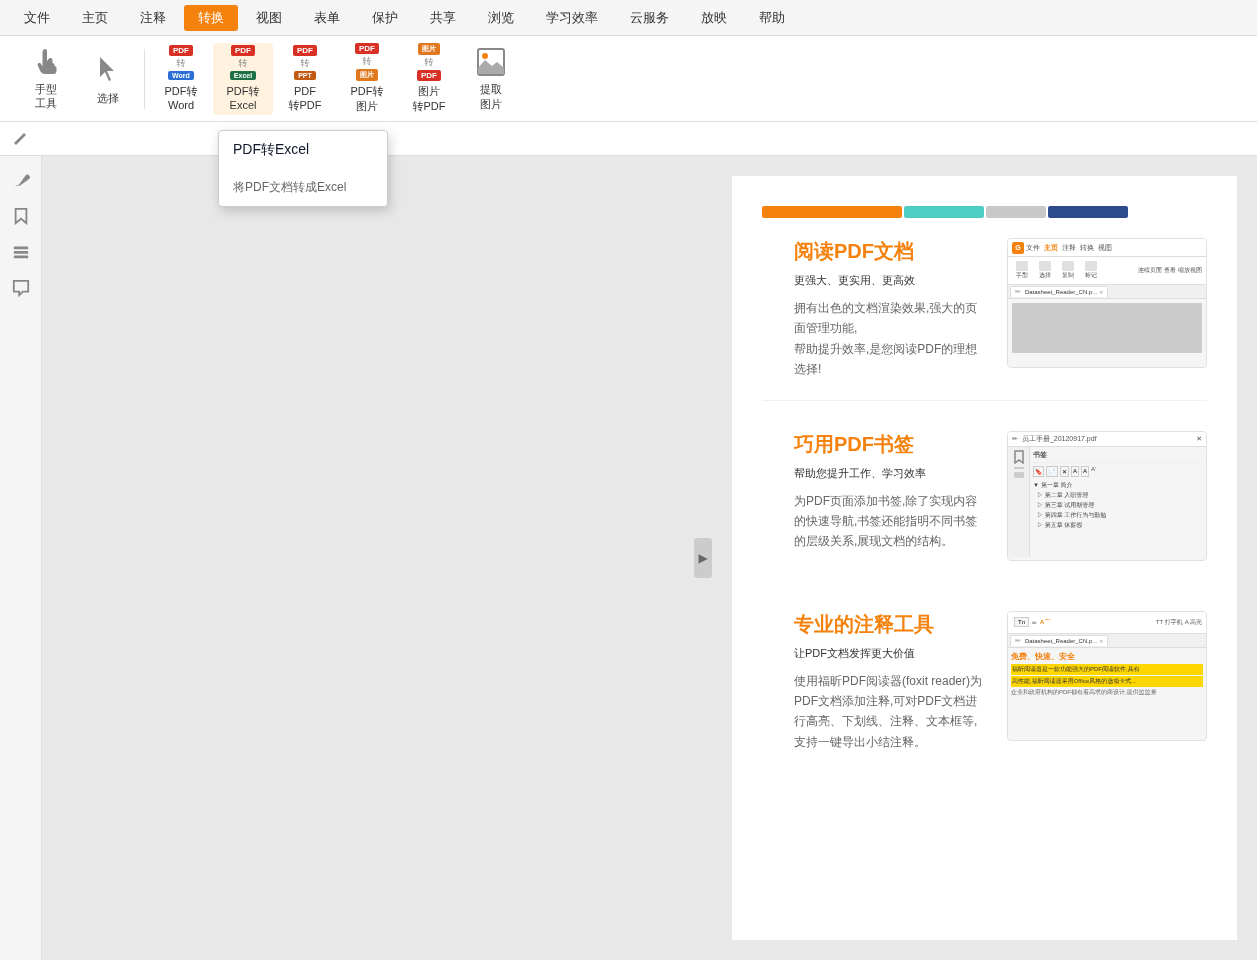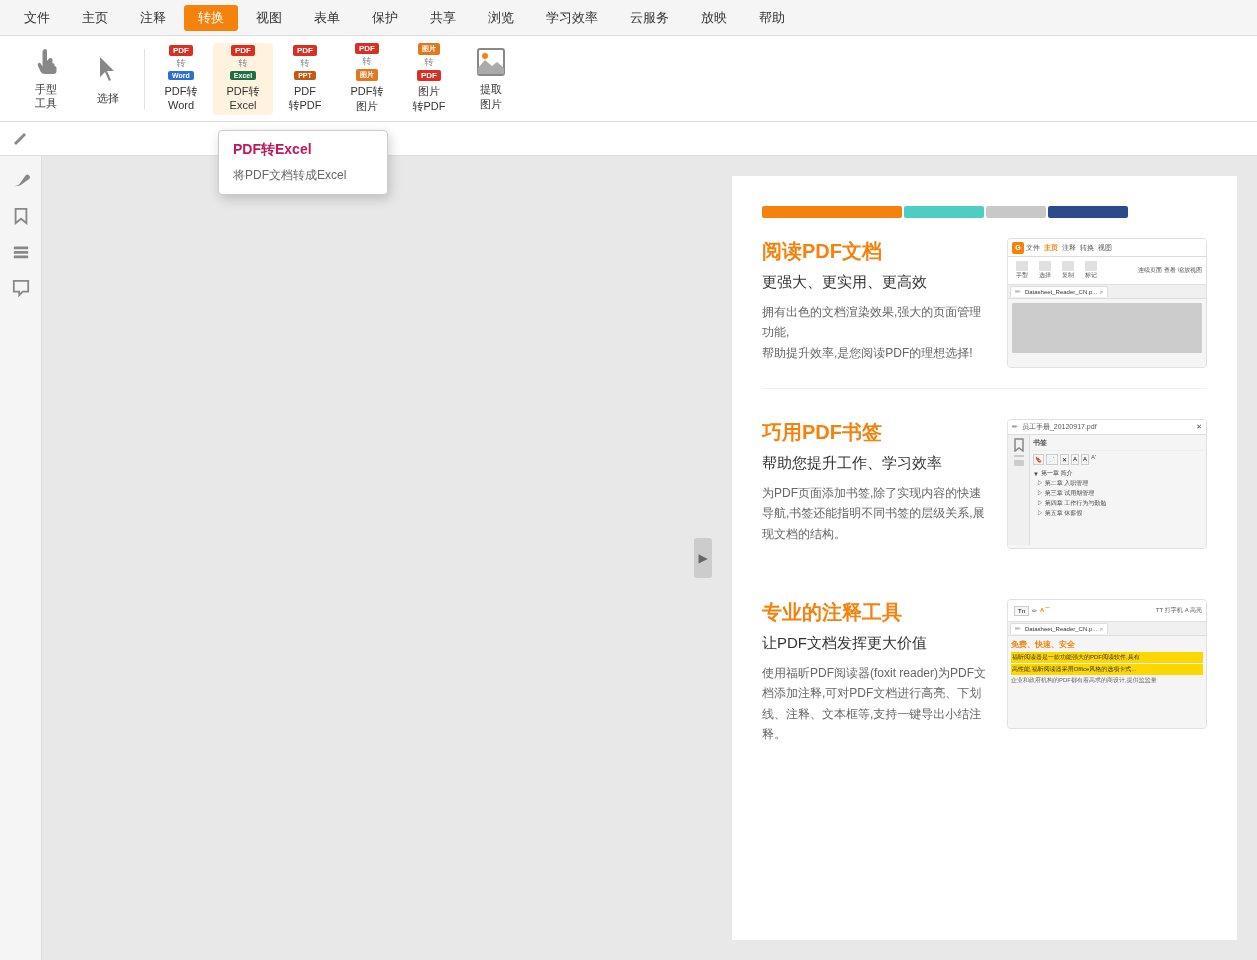--- a/index.html
+++ b/index.html
@@ -177,29 +177,29 @@
     .pdf-top-bar .bar4 { width: 80px; height: 12px; background: #2d4a8a; border-radius: 2px; }
 
     .pdf-section {
       margin-bottom: 30px;
       padding-bottom: 20px;
       border-bottom: 1px solid #f0f0f0;
       display: flex;
       gap: 20px;
     }
     .pdf-section:last-child { border-bottom: none; }
-    .pdf-section-text { flex: 1; }
+    .pdf-section-text { flex: 1; margin-left: 32px; }
     .pdf-section-title {
       font-size: 20px;
       font-weight: bold;
       color: #f5820d;
       margin-bottom: 8px;
     }
     .pdf-section-subtitle {
-      font-size: 15px;
+      font-size: 11px;
       color: #333;
       margin-bottom: 10px;
     }
     .pdf-section-desc {
       font-size: 12px;
       color: #666;
       line-height: 1.7;
     }
     .pdf-section-image {
       width: 200px;
@@ -336,23 +336,23 @@
       background: #fff;
       border: 1px solid #ccc;
       border-radius: 4px;
       box-shadow: 2px 4px 12px rgba(0,0,0,0.18);
       padding: 10px 14px;
       z-index: 100;
       min-width: 170px;
     }
     .tooltip-title {
       font-size: 14px;
-      font-weight: bold;
-      color: #be185d;
-      margin-bottom: 8px;
+      font-weight: normal;
+      color: #0f172a;
+      margin-bottom: 20px;
     }
     .tooltip-desc {
       font-size: 12px;
       color: #666;
     }
 
     
     .compound-icon {
       display: flex;
       flex-direction: column;

